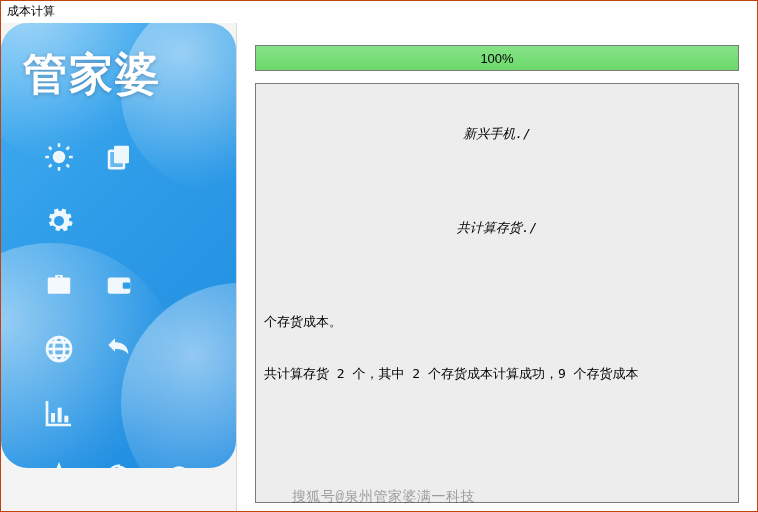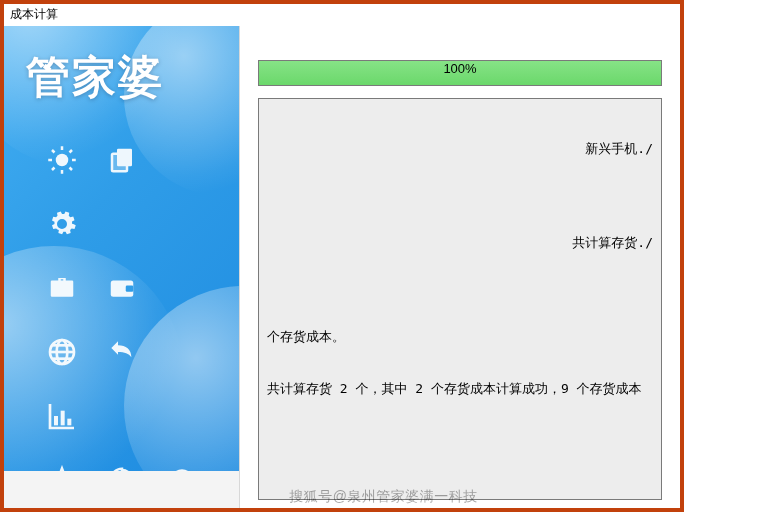--- a/index.html
+++ b/index.html
@@ -6,23 +6,23 @@
   body {
     font-family: "Microsoft YaHei", SimSun, Arial, sans-serif;
     font-size: 12px;
     background: #fff;
     width: 758px;
     height: 512px;
     overflow: hidden;
     position: relative;
   }
   .window {
-    width: 684px;
+    width: 758px;
     height: 512px;
-    border: 4px solid #c2410c;
+    border: 1px solid #c2410c;
     background: #fff;
     display: flex;
     flex-direction: column;
   }
   .titlebar {
     height: 22px;
     padding: 2px 6px;
     font-size: 12px;
     color: #000;
   }
@@ -31,20 +31,21 @@
     display: flex;
     border-top: 0;
     background: #f4f4f4;
   }
   .sidebar {
     width: 235px;
     height: 445px;
     position: relative;
     overflow: hidden;
     background: linear-gradient(135deg, #43aef2 0%, #2f9de8 40%, #1e8be0 100%);
+    border-radius: 27px;
   }
   .bubble {
     position: absolute;
     border-radius: 50%;
     background: radial-gradient(circle at 30% 30%, rgba(255,255,255,0.5), rgba(255,255,255,0.05) 60%, rgba(255,255,255,0) 70%);
   }
   .b1 { width: 220px; height: 220px; top: -80px; left: -40px; }
   .b2 { width: 200px; height: 200px; top: -30px; left: 120px; }
   .b3 { width: 260px; height: 260px; top: 220px; left: -80px; }
   .b4 { width: 240px; height: 240px; top: 260px; left: 120px; }
@@ -75,54 +76,55 @@
     flex: 1;
     padding: 10px 14px 8px 14px;
     display: flex;
     flex-direction: column;
     background: #fff;
     border-left: 1px solid #d8d8d8;
   }
   .progress-wrap {
     border: 1px solid #7a7a7a;
     height: 26px;
-    margin: 24px 4px 10px 4px;
+    margin: 12px 4px 10px 4px;
     background: linear-gradient(#86e386, #6bd86b);
     display: flex;
-    align-items: flex-start;
+    align-items: center;
     justify-content: center;
     font-size: 13px;
     color: #000;
   }
   .log-box {
     flex: 1;
     margin: 2px 4px 0 4px;
     border: 1px solid #7a7a7a;
     background: #ededed;
     padding: 6px 8px 6px 8px;
     font-size: 13px;
     line-height: 1.35;
     color: #000;
     font-family: SimSun, "Microsoft YaHei", monospace;
     white-space: pre-wrap;
     overflow: auto;
     position: relative;
   }
-  .log-row { display: flex; justify-content: flex-end; }
+  .log-row { display: flex; justify-content: center; font-style: italic; }
   .log-row .mark { font-family: SimSun, monospace; }
   .watermark {
     position: absolute;
     bottom: 6px;
     left: 9px;
     right: 0;
     text-align: center;
     font-size: 14px;
     color: rgba(0,0,0,0.35);
     pointer-events: none;
     letter-spacing: .5px;
+    font-family: Liberation Mono, monospace;
   }
 </style>
 </head>
 <body>
 
 <div class="window">
   <div class="titlebar">成本计算</div>
 
   <div class="body-area">
 

